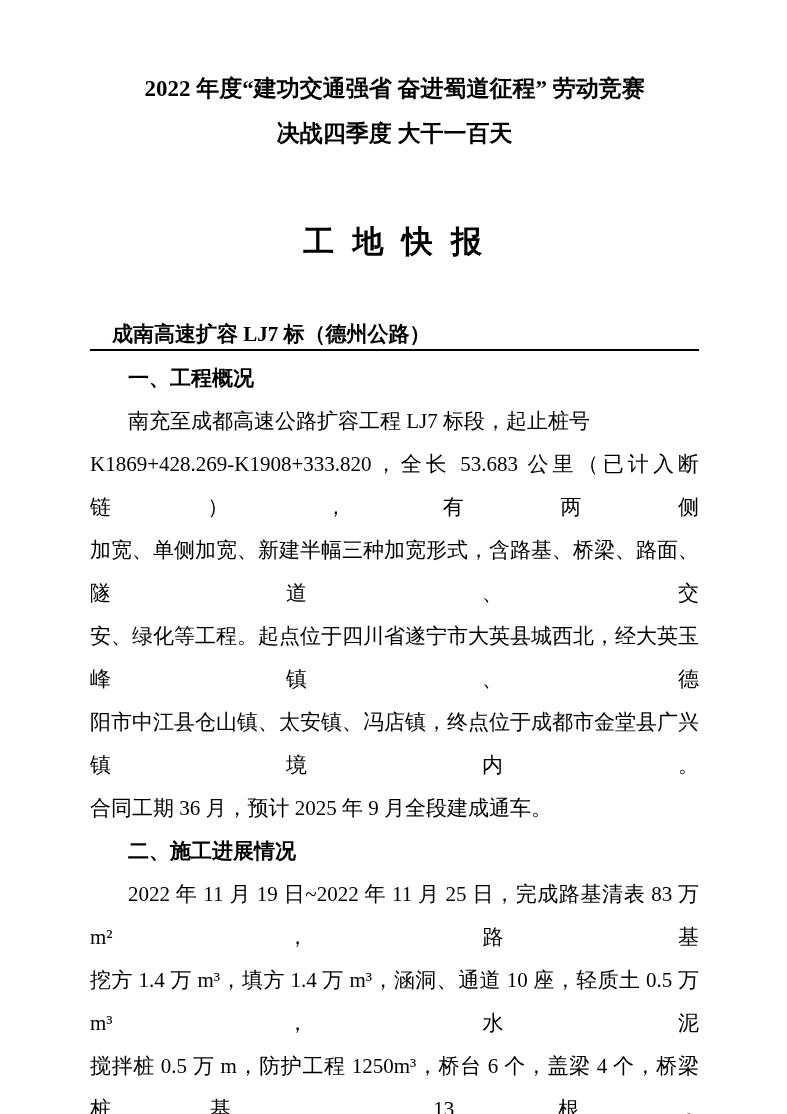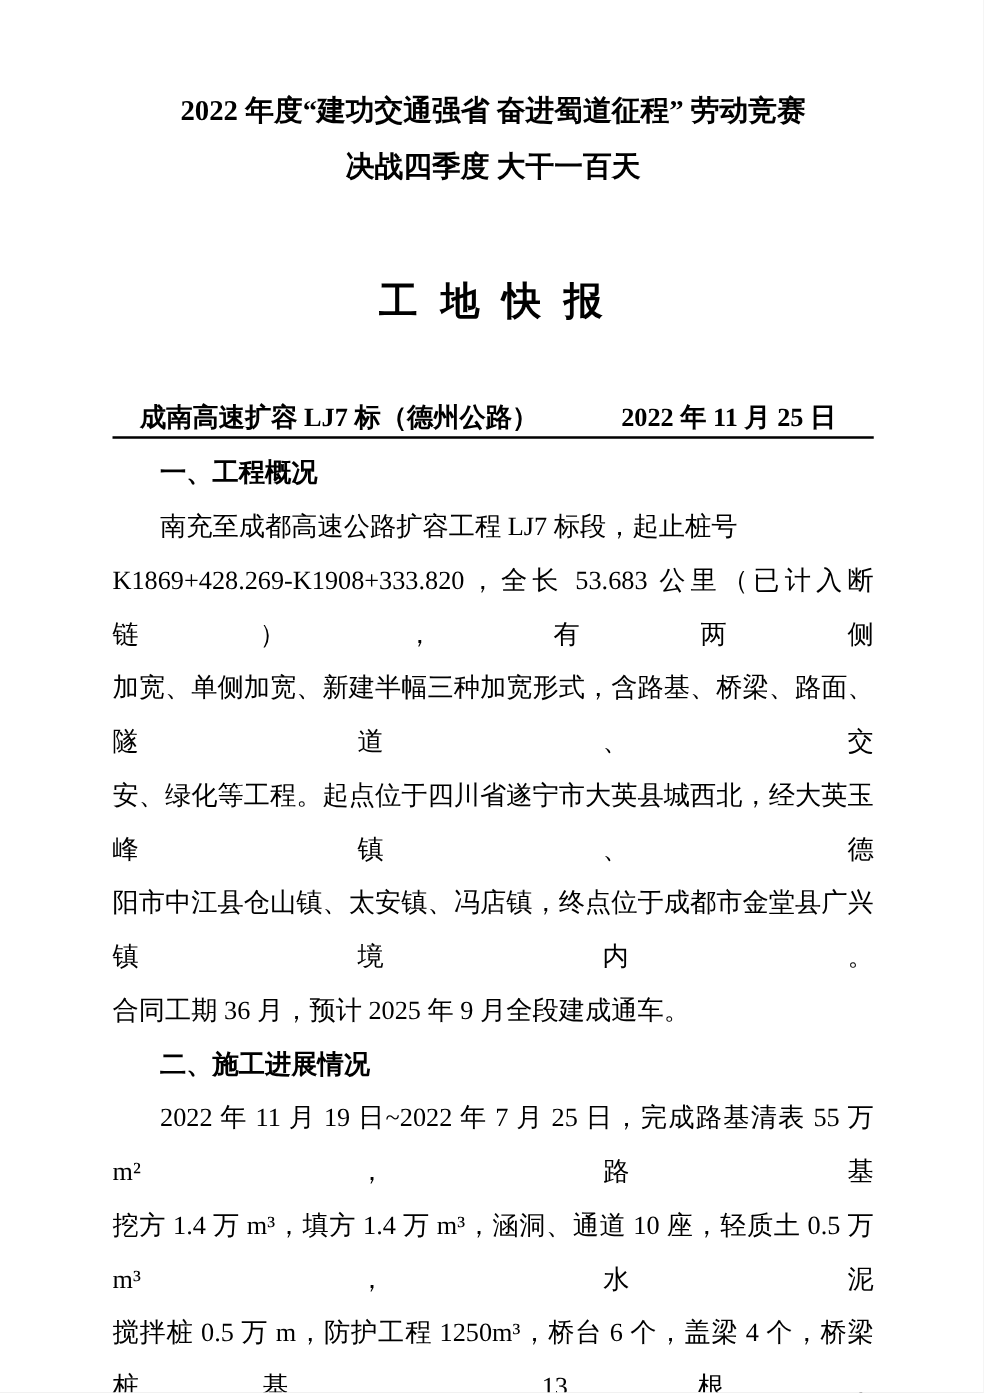--- a/index.html
+++ b/index.html
@@ -76,33 +76,32 @@
   <div class="content">
 
     <div class="comp-title">2022 年度“建功交通强省 奋进蜀道征程” 劳动竞赛</div>
 
     <div class="comp-title second">决战四季度 大干一百天</div>
 
     <div class="bulletin-title">工 地 快 报</div>
 
     <div class="masthead">
       <span>成南高速扩容 LJ7 标（德州公路）</span>
-      <span>2022 年 11 月 25 日</span>
     </div>
 
     <hr class="rule">
 
     <div class="doc-body">
         <div class="line heading">一、工程概况</div>
         <div class="line indent">南充至成都高速公路扩容工程 LJ7 标段，起止桩号</div>
         <div class="line fill">K1869+428.269-K1908+333.820，全长 53.683 公里（已计入断链），有两侧</div>
         <div class="line fill">加宽、单侧加宽、新建半幅三种加宽形式，含路基、桥梁、路面、隧道、交</div>
         <div class="line fill">安、绿化等工程。起点位于四川省遂宁市大英县城西北，经大英玉峰镇、德</div>
         <div class="line fill">阳市中江县仓山镇、太安镇、冯店镇，终点位于成都市金堂县广兴镇境内。</div>
         <div class="line">合同工期 36 月，预计 2025 年 9 月全段建成通车。</div>
         <div class="line heading">二、施工进展情况</div>
-        <div class="line indent fill">2022 年 11 月 19 日~2022 年 7 月 25 日，完成路基清表 55 万 m²，路基</div>
+        <div class="line indent fill">2022 年 11 月 19 日~2022 年 11 月 25 日，完成路基清表 83 万 m²，路基</div>
         <div class="line fill">挖方 1.4 万 m³，填方 1.4 万 m³，涵洞、通道 10 座，轻质土 0.5 万 m³，水泥</div>
         <div class="line fill">搅拌桩 0.5 万 m，防护工程 1250m³，桥台 6 个，盖梁 4 个，桥梁桩基 13 根，</div>
       </div>
 
   </div>
 </div>
 
 </body></html>

